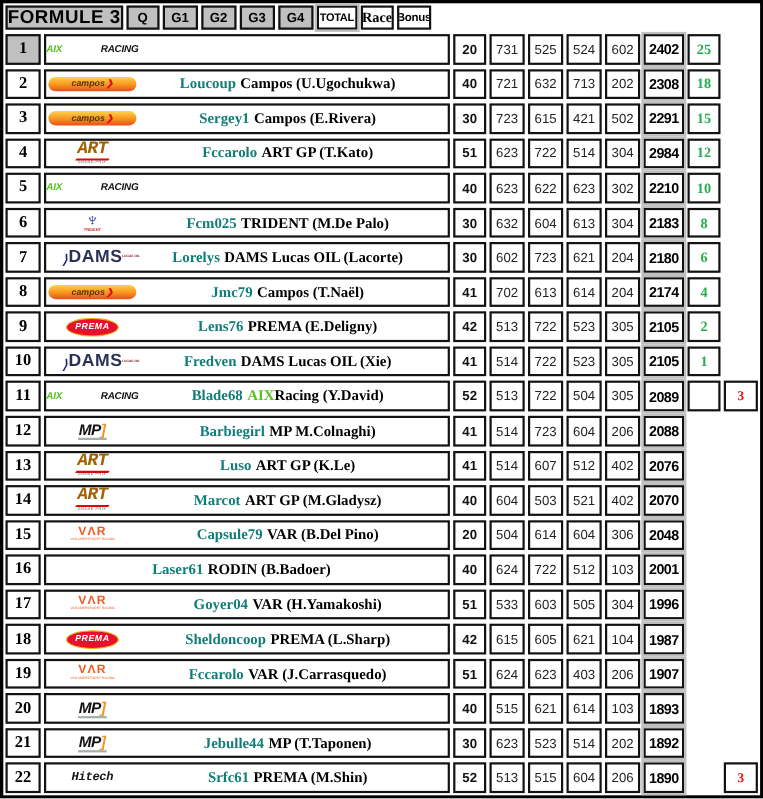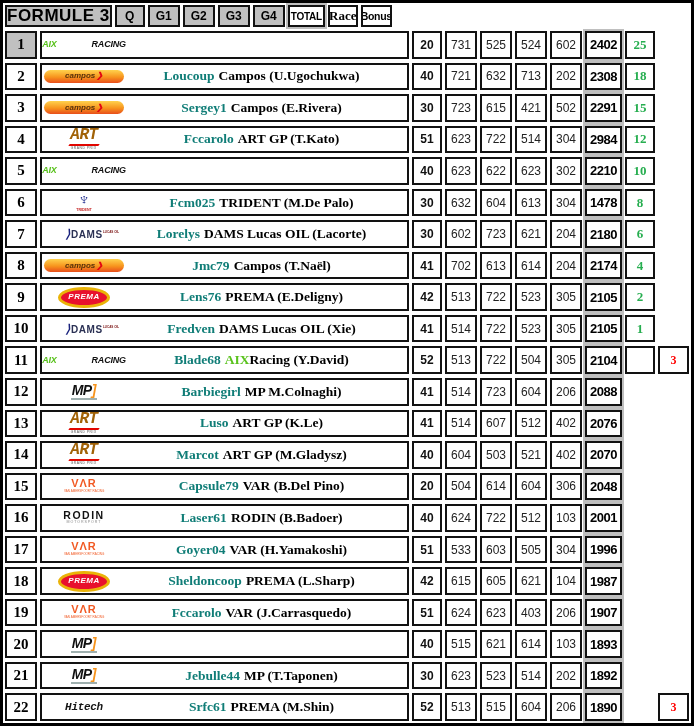--- a/index.html
+++ b/index.html
@@ -51,23 +51,23 @@
              background:linear-gradient(180deg,#ffd24d 0%,#f7941d 55%,#e84e1b 100%);
              font-style:italic;font-weight:700;font-size:8px;color:#57300a;}
   .campos-arrow{color:#e30613;font-size:8px;margin-left:1px;}
   .lg-art .art-txt{font-style:italic;font-weight:900;font-size:16px;color:#a16207;letter-spacing:-0.5px;font-family:Liberation Mono, monospace;}
   .art-line{width:30px;height:2px;background:#e10600;transform:skewX(-35deg);margin-top:1px;}
   .art-sub{font-size:6px;color:#555;letter-spacing:1px;transform:scale(.55);transform-origin:center top;display:inline-block;}
   .trident-glyph{color:#283593;font-size:17px;font-weight:700;}
   .trident-sub{font-size:6px;font-weight:700;color:#c62828;transform:scale(.6);transform-origin:center top;display:inline-block;}
   .lg-dams{align-items:flex-end;}
   .dams-swoosh{color:#1a237e;font-style:italic;font-weight:900;font-size:12px;font-family:"Liberation Serif",serif;margin-right:1px;}
-  .dams-txt{font-weight:900;font-size:10px;color:#2b3154;letter-spacing:.5px;}
+  .dams-txt{font-weight:900;font-size:16px;color:#2b3154;letter-spacing:.5px;}
   .dams-sub{font-size:6px;font-weight:700;color:#7a1010;line-height:1;transform:scale(.5) translateY(-8px);transform-origin:left top;display:inline-block;width:0;white-space:nowrap;}
-  .lg-prema{width:46px;height:15px;background:#e8112d;border-radius:50%;border:3px solid #eab308;
+  .lg-prema{width:46px;height:15px;background:#e8112d;border-radius:50%;border:1px solid #eab308;
             font-style:italic;font-weight:800;font-size:8px;color:#fff;letter-spacing:.5px;}
   .var-txt{color:#f15a24;font-weight:800;font-size:11px;letter-spacing:1px;}
   .var-sub{font-size:6px;color:#f15a24;white-space:nowrap;transform:scale(.5);transform-origin:center top;display:inline-block;}
   .rodin-txt{font-weight:900;font-size:10.5px;color:#111;letter-spacing:1.5px;}
   .rodin-sub{font-size:6px;color:#8a8a8a;letter-spacing:1.5px;transform:scale(.6);transform-origin:center top;display:inline-block;}
   .mp-row{display:flex;align-items:flex-start;}
   .mp-txt{font-style:italic;font-weight:900;font-size:14px;color:#111;letter-spacing:-0.5px;}
   .mp-bracket{font-style:italic;font-weight:900;font-size:14px;color:#f7941d;}
   .mp-strip{width:26px;height:2px;background:#9fb0af;margin-top:1px;}
   .lg-hitech{font-style:italic;font-weight:800;font-size:11px;color:#151515;letter-spacing:-0.3px;font-family:Liberation Mono, monospace;}
@@ -289,21 +289,21 @@
       <div class="cell c-g">
         <span class="g-val">604</span>
       </div>
       <div class="cell c-g">
         <span class="g-val">613</span>
       </div>
       <div class="cell c-g">
         <span class="g-val">304</span>
       </div>
       <div class="cell c-total">
-        <span class="total-val">1478</span>
+        <span class="total-val">2183</span>
       </div>
       <div class="cell c-race">
         <span class="race-val">8</span>
       </div>
       <div class="cell ghost c-bonus"></div>
     </div>
     <div class="row">
       <div class="cell c-pos">
         <span class="pos-txt">7</span>
       </div>
@@ -470,21 +470,21 @@
       <div class="cell c-g">
         <span class="g-val">722</span>
       </div>
       <div class="cell c-g">
         <span class="g-val">504</span>
       </div>
       <div class="cell c-g">
         <span class="g-val">305</span>
       </div>
       <div class="cell c-total">
-        <span class="total-val">2104</span>
+        <span class="total-val">2089</span>
       </div>
       <div class="cell c-race"></div>
       <div class="cell c-bonus">
         <span class="bonus-val">3</span>
       </div>
     </div>
     <div class="row">
       <div class="cell c-pos">
         <span class="pos-txt">12</span>
       </div>
@@ -623,26 +623,20 @@
         <span class="total-val">2048</span>
       </div>
       <div class="cell ghost c-race"></div>
       <div class="cell ghost c-bonus"></div>
     </div>
     <div class="row">
       <div class="cell c-pos">
         <span class="pos-txt">16</span>
       </div>
       <div class="cell c-name">
-        <div class="logo-box">
-          <span class="lg col">
-            <span class="rodin-txt">RODIN</span>
-            <span class="rodin-sub">MOTORSPORT</span>
-          </span>
-        </div>
         <div class="name-line"><span class="nick">Laser61</span><span class="rest">RODIN (B.Badoer)</span></div>
       </div>
       <div class="cell c-q">
         <span class="q-val">40</span>
       </div>
       <div class="cell c-g">
         <span class="g-val">624</span>
       </div>
       <div class="cell c-g">
         <span class="g-val">722</span>

